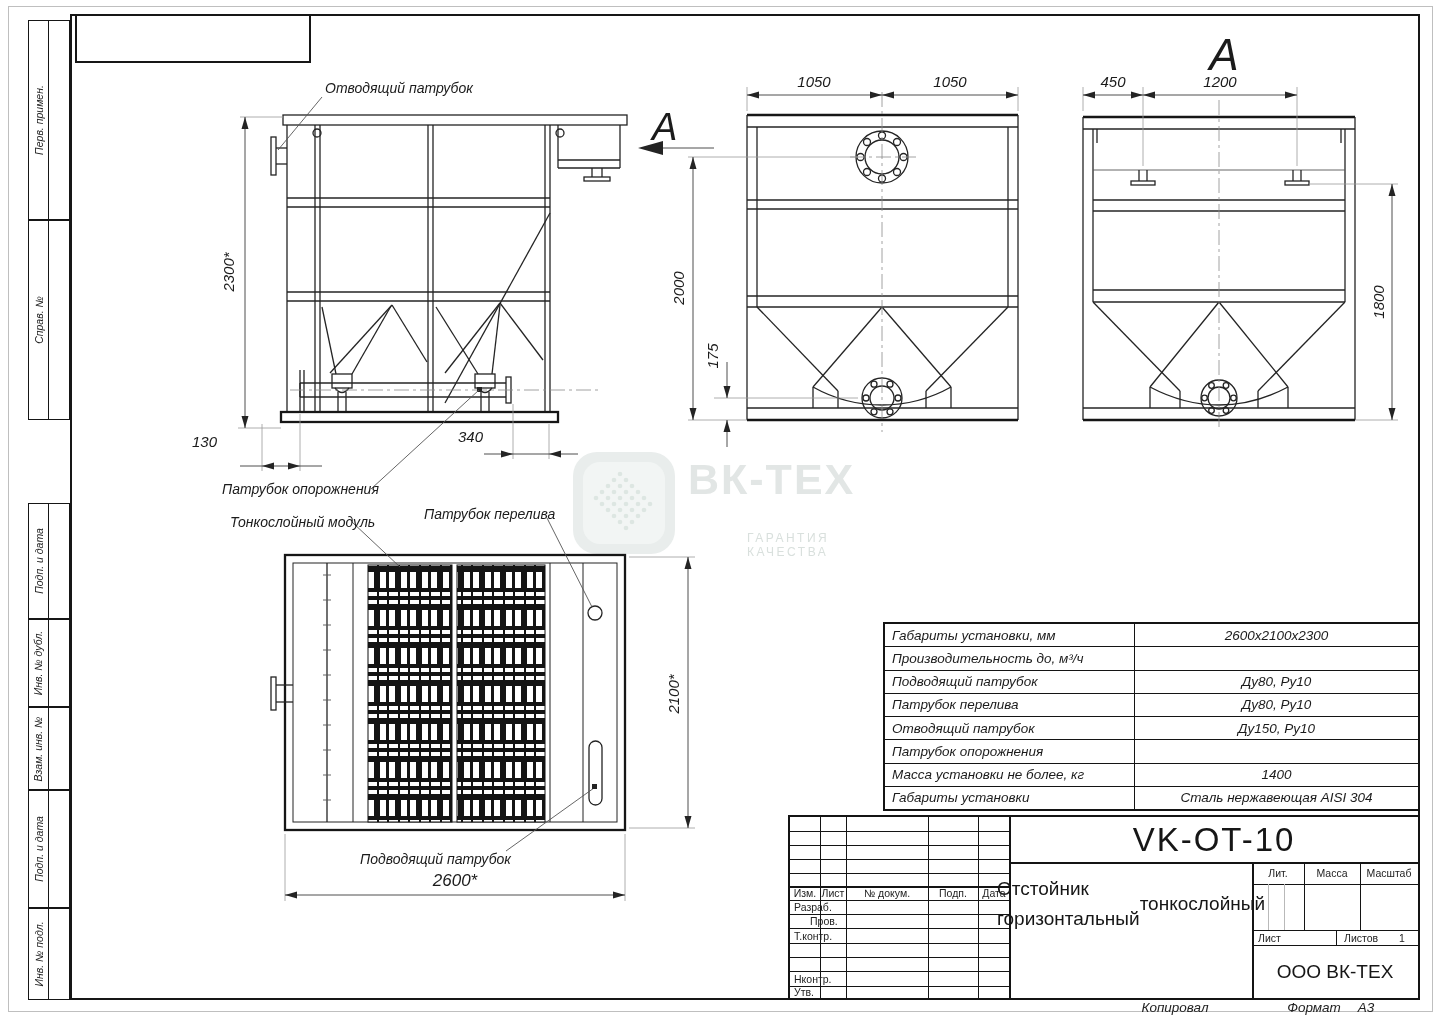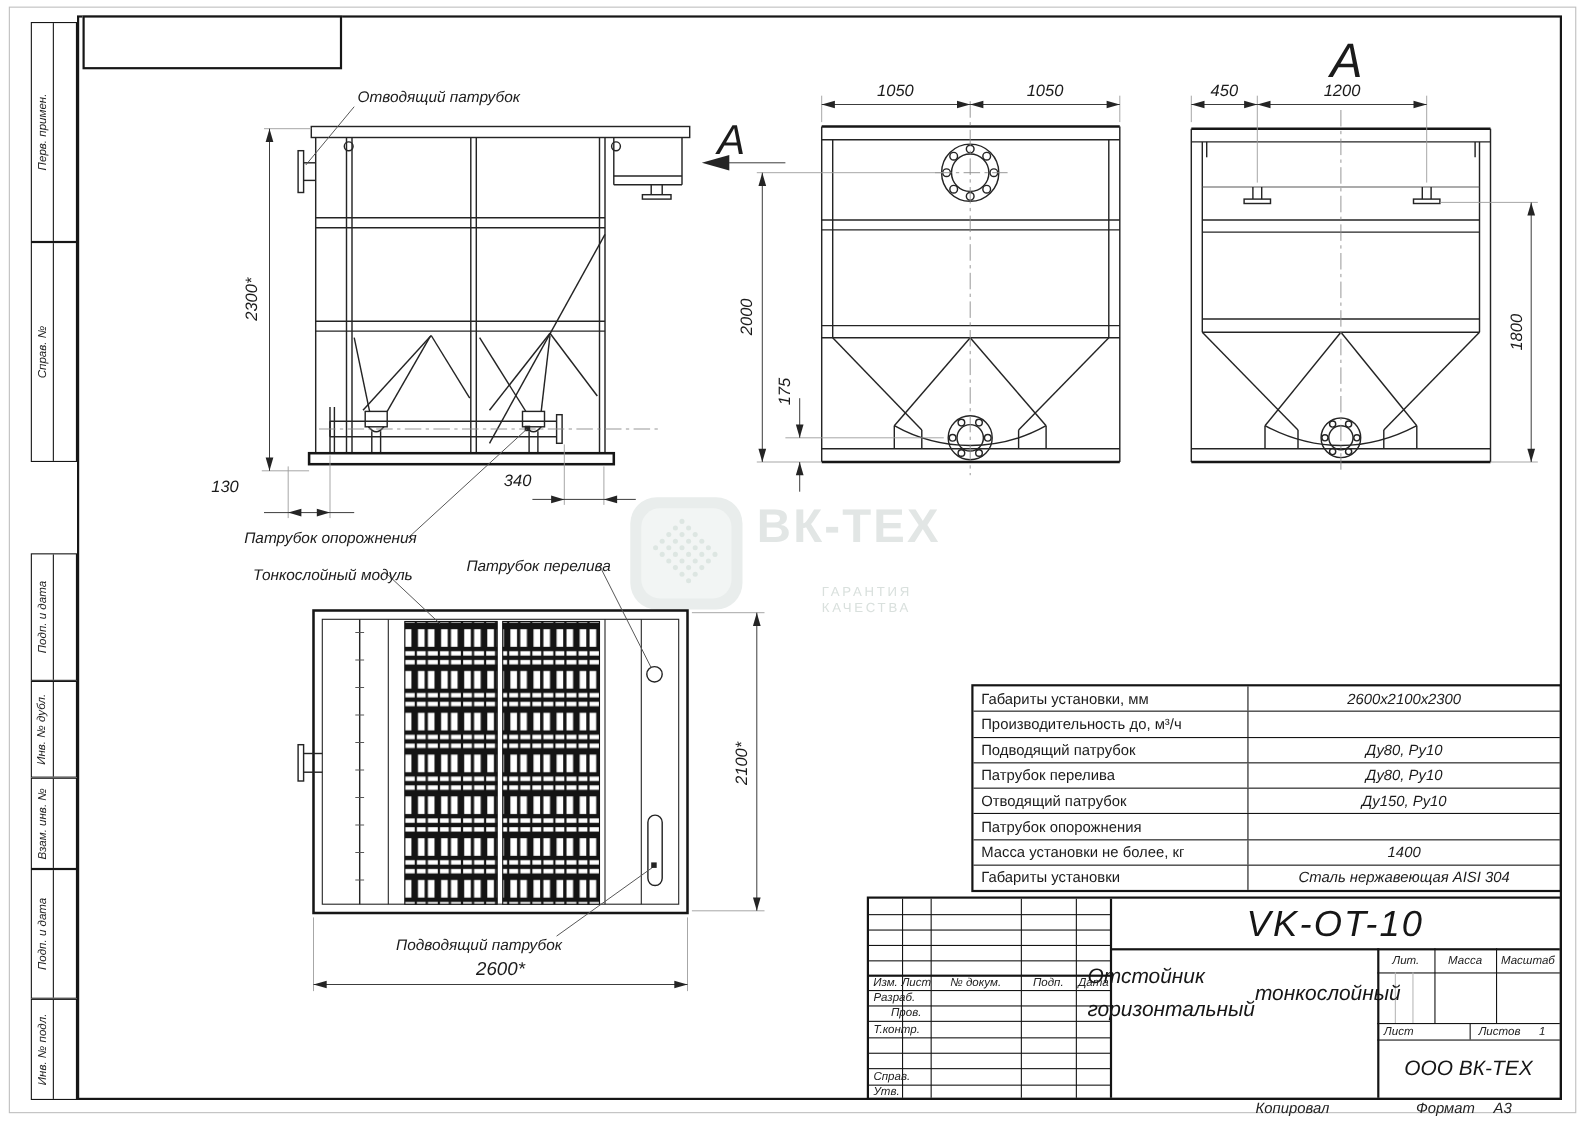--- a/index.html
+++ b/index.html
@@ -43,33 +43,33 @@
   text.t-dim{font:italic 15px "Liberation Sans",sans-serif;fill:#1b1b1b;}
   text.t-lbl{font:italic 14px "Liberation Sans",sans-serif;fill:#1b1b1b;}
   text.t-big{font:italic 38px "Liberation Sans",sans-serif;fill:#1b1b1b;}
   
   .spec{position:absolute;left:883px;top:622px;width:537px;height:189px;
         border:2px solid #141414;box-sizing:border-box;display:flex;flex-direction:column;
         background:transparent;z-index:3;}
   .spec-row{flex:1;display:flex;border-top:1.5px solid #141414;}
   .spec-row:first-child{border-top:none;}
   .spec-label{width:250px;border-right:1.5px solid #141414;display:flex;align-items:center;
-              padding-left:7px;font-size:13.5px;box-sizing:border-box;}
+              padding-left:7px;font-style:italic;font-size:13.5px;box-sizing:border-box;}
   .spec-value{flex:1;display:flex;align-items:center;justify-content:center;
               font-style:italic;font-size:13.5px;}
   
   .tb{position:absolute;left:788px;top:815px;width:632px;height:185px;
       border:2px solid #141414;box-sizing:border-box;background:transparent;z-index:3;}
   .tb .vl{position:absolute;width:1.4px;background:#141414;}
   .tb .hl{position:absolute;height:1.4px;background:#141414;}
   .tb .w2{background:#141414;}
   .tb .vl.w2{width:2px;}
   .tb .hl.w2{height:2px;}
   .tb .thin{background:#b9b9b9;width:1px;}
-  .tbt{position:absolute;font-style:italic;display:flex;align-items:center;
+  .tbt{position:absolute;display:flex;align-items:center;
        justify-content:center;font-size:10.5px;color:#222;box-sizing:border-box;}
   .tbt.left{justify-content:flex-start;padding-left:4px;}
   .tbt.big{font-size:33px;letter-spacing:2px;color:#161616;}
   .tbt.name{flex-direction:row;font-size:19px;line-height:1.55;color:#161616;}
   .tbt.co{font-size:19px;color:#161616;}
 </style>
 </head>
 <body>
 
 <div class="sheet">
@@ -504,21 +504,21 @@
 
     <div class="tbt" style="left:0;top:69px;width:30px;height:14px">Изм.</div>
     <div class="tbt" style="left:30px;top:69px;width:26px;height:14px">Лист</div>
     <div class="tbt" style="left:56px;top:69px;width:82px;height:14px">№ докум.</div>
     <div class="tbt" style="left:138px;top:69px;width:50px;height:14px">Подп.</div>
     <div class="tbt" style="left:188px;top:69px;width:32px;height:14px">Дата</div>
 
     <div class="tbt left" style="left:0;top:83px;width:56px;height:14px">Разраб.</div>
     <div class="tbt left" style="left:16px;top:97px;width:56px;height:14px">Пров.</div>
     <div class="tbt left" style="left:0;top:111px;width:56px;height:15px">Т.контр.</div>
-    <div class="tbt left" style="left:0;top:154px;width:56px;height:15px">Справ.</div>
+    <div class="tbt left" style="left:0;top:154px;width:56px;height:15px">Нконтр.</div>
     <div class="tbt left" style="left:0;top:169px;width:56px;height:12px">Утв.</div>
 
     <div class="tbt" style="left:462px;top:45px;width:52px;height:22px">Лит.</div>
     <div class="tbt" style="left:514px;top:45px;width:56px;height:22px">Масса</div>
     <div class="tbt" style="left:570px;top:45px;width:58px;height:22px">Масштаб</div>
     <div class="tbt left" style="left:464px;top:113px;width:80px;height:15px">Лист</div>
     <div class="tbt left" style="left:550px;top:113px;width:50px;height:15px">Листов</div>
     <div class="tbt" style="left:600px;top:113px;width:24px;height:15px">1</div>
   </div>
 

